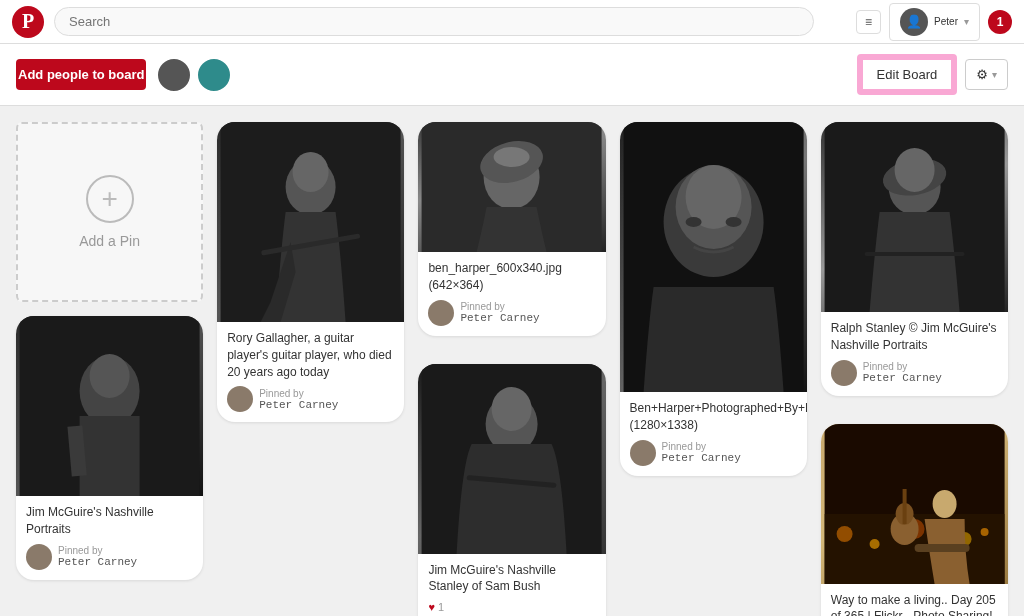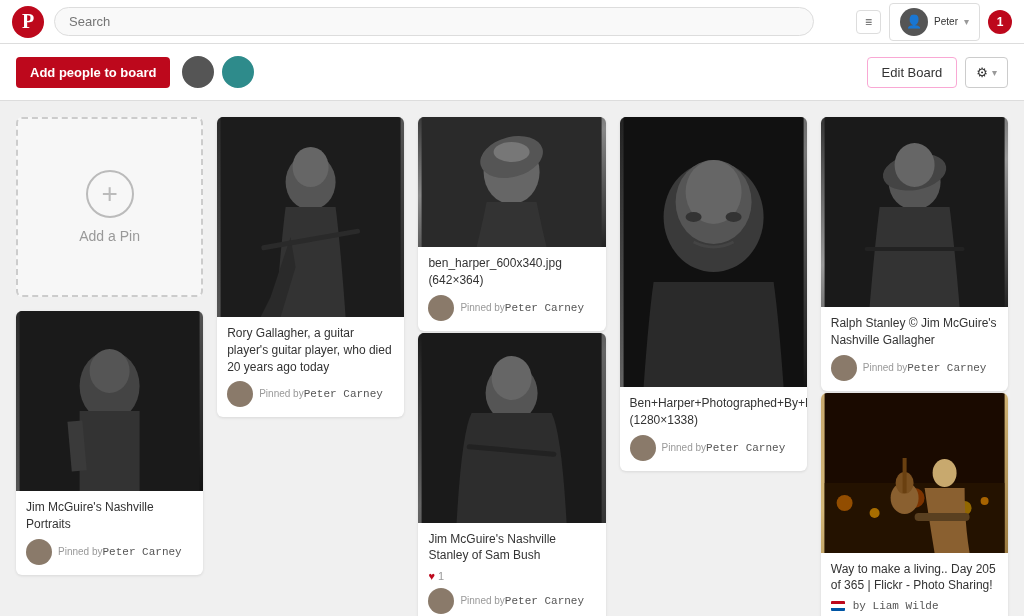--- a/index.html
+++ b/index.html
@@ -85,21 +85,21 @@
       background: #fff;
       border-bottom: 1px solid #ddd;
       padding: 10px 16px;
       gap: 10px;
     }
     .add-people-btn {
       background: #bd081c;
       color: #fff;
       border: none;
       border-radius: 4px;
-      padding: 8px 14px;
+      padding: 8px 2px;
       font-size: 13px;
       font-weight: bold;
       cursor: pointer;
     }
     .member-avatars {
       display: flex;
       gap: 4px;
     }
     .member-avatar {
       width: 36px; height: 36px;
@@ -110,21 +110,21 @@
     }
     .member-avatar.dark { background: #555; }
     .member-avatar.teal { background: #2e8b8b; }
     .toolbar-right {
       margin-left: auto;
       display: flex;
       align-items: center;
       gap: 8px;
     }
     .edit-board-btn {
-      border: 1px solid #f9a8d4;
+      border: 6px solid #f9a8d4;
       background: #fff;
       border-radius: 4px;
       padding: 7px 14px;
       font-size: 13px;
       cursor: pointer;
       color: #333;
     }
     .settings-btn {
       border: 1px solid #ccc;
       background: #fff;
@@ -141,23 +141,23 @@
       padding: 16px;
       background: #f0f0f0;
       min-height: calc(100vh - 88px);
     }
     .pin-grid {
       columns: 5;
       column-gap: 14px;
     }
     .pin-card {
       background: #fff;
-      border-radius: 6px;
+      border-radius: 18px;
       overflow: hidden;
-      margin-bottom: 2px;
+      margin-bottom: 28px;
       break-inside: avoid;
       box-shadow: 0 1px 3px rgba(0,0,0,0.1);
     }
     .pin-image {
       width: 100%;
       display: block;
       background: #888;
     }
     .pin-body {
       padding: 8px 10px 10px;
@@ -178,21 +178,21 @@
       display: flex;
       align-items: center;
       gap: 6px;
     }
     .pinner-avatar {
       width: 26px; height: 26px;
       border-radius: 50%;
       background: #aaa;
       flex-shrink: 0;
     }
-    .pinner-info { display: flex; flex-direction: row; }
+    .pinner-info { display: flex; flex-direction: column; }
     .pinner-label { font-size: 10px; color: #999; }
     .pinner-name { font-size: 11px; color: #555; font-weight: 500; font-family: Liberation Mono, monospace; }
 
     
     .add-pin-card {
       background: #f7f7f7;
       border: 2px dashed #ccc;
       border-radius: 6px;
       display: flex;
       flex-direction: column;
@@ -415,21 +415,21 @@
           <svg width="100%" height="100%" viewBox="0 0 180 190" xmlns="http://www.w3.org/2000/svg" style="position:absolute;top:0;left:0;">
             <rect width="180" height="190" fill="#1a1a1a"></rect>
             <ellipse cx="90" cy="65" rx="26" ry="28" fill="#555"></ellipse>
             <ellipse cx="90" cy="55" rx="32" ry="18" fill="#444" transform="rotate(-10,90,55)"></ellipse>
             <path d="M55 90 Q50 130 45 190 L135 190 Q130 130 125 90 Z" fill="#333"></path>
             <rect x="40" y="130" width="100" height="4" rx="2" fill="#222"></rect>
             <ellipse cx="90" cy="48" rx="20" ry="22" fill="#666"></ellipse>
           </svg>
         </div>
         <div class="pin-body">
-          <div class="pin-title">Ralph Stanley © Jim McGuire's Nashville Gallagher</div>
+          <div class="pin-title">Ralph Stanley © Jim McGuire's Nashville Portraits</div>
           <div class="pin-pinner">
             <div class="pinner-avatar av-peter"></div>
             <div class="pinner-info">
               <span class="pinner-label">Pinned by</span>
               <span class="pinner-name">Peter Carney</span>
             </div>
           </div>
         </div>
       </div>
       <div class="pin-card">

